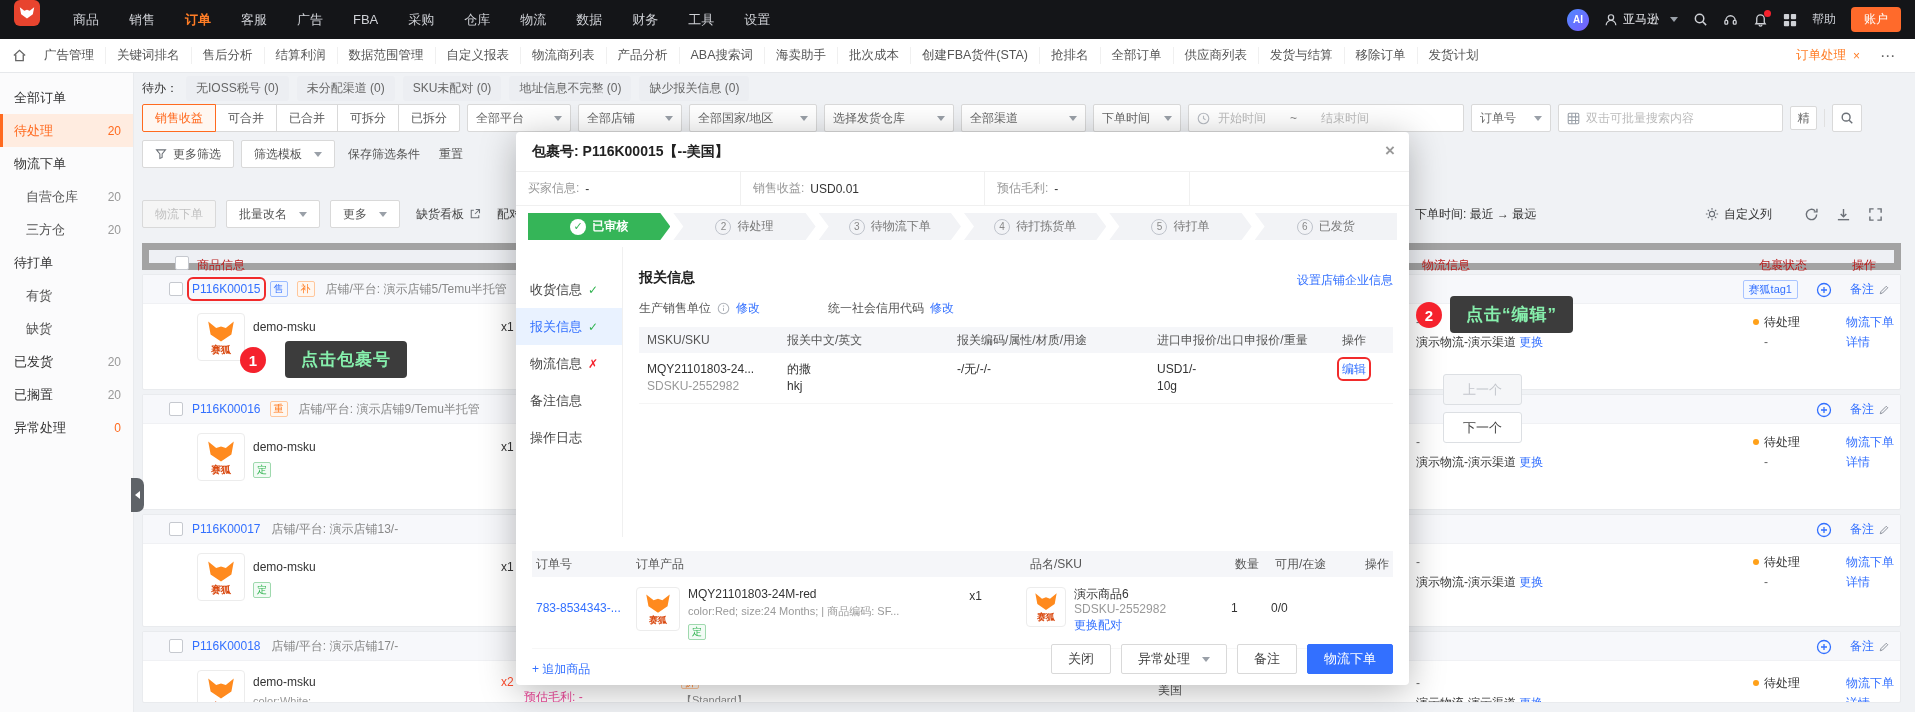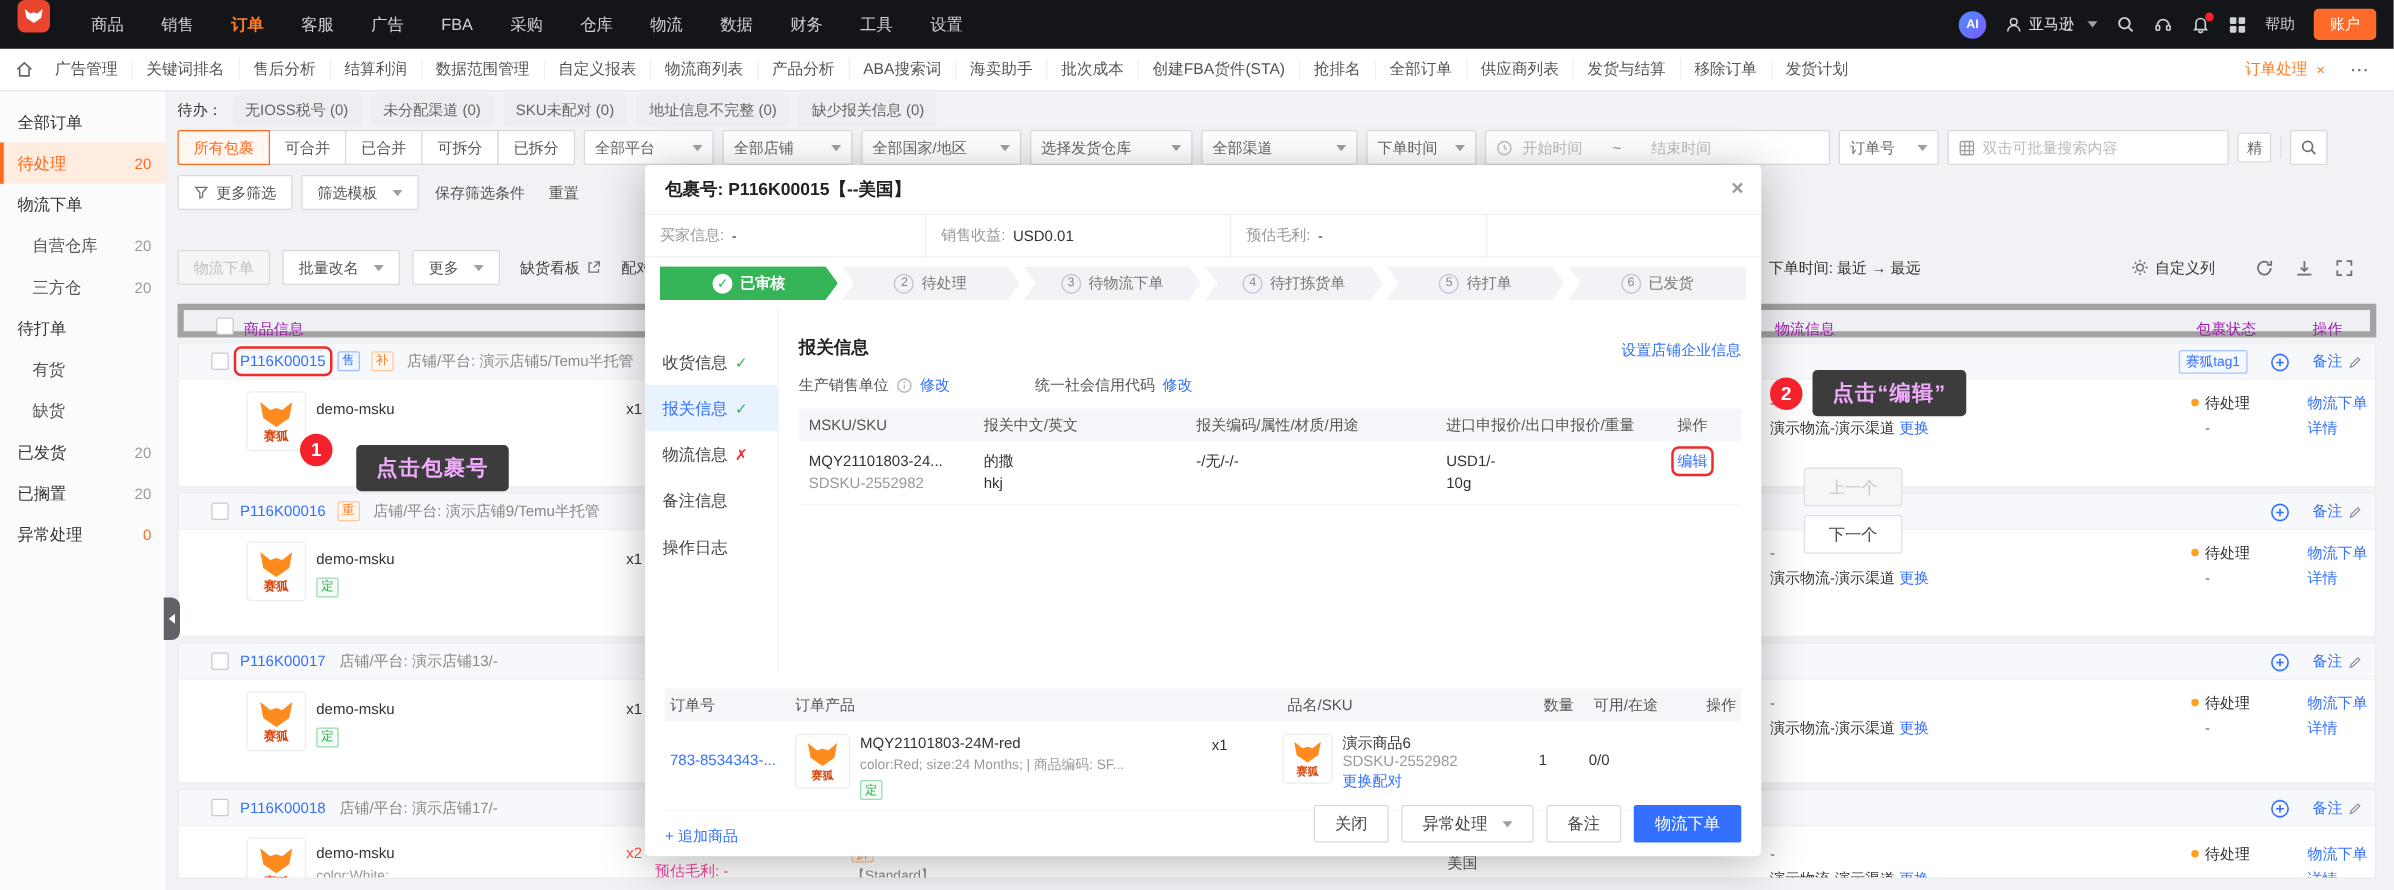--- a/index.html
+++ b/index.html
@@ -64,21 +64,21 @@
 .f2{margin-top:8px}
 .btn{height:28px;padding:0 12px;background:#fff;border:1px solid #d9d9d9;border-radius:2px;display:inline-flex;align-items:center;gap:6px;color:#555;cursor:pointer;font-size:12px;white-space:nowrap}
 .txtbtn{color:#555;padding:0 6px;cursor:pointer}
 .toolbar{margin-top:30px;position:relative;height:32px;display:flex;align-items:center;gap:10px}
 .btn.disabled{background:#f5f5f5;color:#c0c0c0;cursor:not-allowed}
 .toolink{display:inline-flex;align-items:center;gap:5px;color:#444;cursor:pointer;margin-left:6px}
 .sort{position:absolute;left:1273px;color:#333;cursor:pointer}
 .colcfg{position:absolute;left:1563px;color:#333;display:flex;gap:5px;align-items:center;cursor:pointer}
 .ticon{position:absolute;color:#555;cursor:pointer}
 
-.thead{margin-top:13px;height:27px;background:#eef0f4;border:5px solid #a3a3a3;position:relative;color:#a21caf}
+.thead{margin-top:13px;height:27px;background:#eef0f4;border:7px solid #a3a3a3;position:relative;color:#b91c1c}
 .th{position:absolute;top:7px}
 .cbx{width:14px;height:14px;border:1px solid #c6c9cf;border-radius:2px;background:#fff;display:inline-block;cursor:pointer;flex:none}
 .trow{margin-top:4px;background:#fff;border:1px solid #e9ebee;border-radius:2px;position:relative;overflow:hidden}
 .trh{height:29px;background:#f7f8fb;border-bottom:1px solid #f0f1f4;display:flex;align-items:center;padding-left:26px;gap:9px}
 .pkg{color:#3370ff}
 .redout{outline:2px solid #f12b2b;outline-offset:3px;border-radius:1px}
 .mtag{font-size:10px;padding:1px 3px;border-radius:2px;line-height:1.2}
 .mtag.blue{color:#3370ff;border:1px solid #9cbcff;background:#f0f5ff}
 .mtag.org{color:#ff7a1f;border:1px solid #ffc79c;background:#fff7f0}
 .shop{color:#888;margin-left:2px}
@@ -153,21 +153,21 @@
 .ittxt div{line-height:15px}
 .oc-qty,.oc-av{padding-top:14px}
 .append{margin-top:12px;display:inline-block;color:#3370ff;cursor:pointer}
 .m-footer{position:absolute;right:16px;bottom:11px;display:flex;gap:10px}
 .fbtn{height:30px;padding:0 16px;border:1px solid #d9d9d9;border-radius:2px;background:#fff;color:#444;font-size:13px;display:flex;align-items:center;gap:6px;cursor:pointer}
 .fbtn.primary{background:#3370ff;border-color:#3370ff;color:#fff}
 
 .pager{position:absolute;left:1443px;width:79px;height:31px;border:1px solid #dcdfe3;border-radius:3px;background:#fff;color:#444;font-size:13px;display:flex;align-items:center;justify-content:center;z-index:52;cursor:pointer}
 .pager.disabled{background:#f5f6f8;color:#c3c6cc;cursor:not-allowed}
 .ann-circle{position:absolute;width:26px;height:26px;border-radius:50%;background:#f5222d;color:#fff;font-size:15px;font-weight:bold;display:flex;align-items:center;justify-content:center;z-index:81}
-.ann-tip{position:absolute;height:37px;line-height:37px;background:#3c3c3c;color:#f0abfc;font-size:17px;font-weight:bold;padding:0 16px;border-radius:4px;z-index:80;letter-spacing:1px;white-space:nowrap}
+.ann-tip{position:absolute;height:37px;line-height:37px;background:#3c3c3c;color:#86efac;font-size:17px;font-weight:bold;padding:0 16px;border-radius:4px;z-index:80;letter-spacing:1px;white-space:nowrap}
 </style>
 </head>
 <body>
 
 <header class="topbar">
   <div class="logo">
     <svg width="18" height="14" viewBox="0 0 40 30">
         <path d="M4 2 L14 10 L20 8 L26 10 L36 2 L33 18 L20 27 L7 18 Z" fill="#fff"></path>
       </svg>
   </div>
@@ -312,21 +312,21 @@
     <span>待办：</span>
     <span class="pill">无IOSS税号 (0)</span>
     <span class="pill">未分配渠道 (0)</span>
     <span class="pill">SKU未配对 (0)</span>
     <span class="pill">地址信息不完整 (0)</span>
     <span class="pill">缺少报关信息 (0)</span>
   </div>
 
   <div class="frow">
     <div class="seg">
-      <span class="on">所有包裹</span>
+      <span class="on">销售收益</span>
       <span>可合并</span>
       <span>已合并</span>
       <span>可拆分</span>
       <span>已拆分</span>
     </div>
     <div class="sel" style="width:104px">
         <span>全部平台</span>
         <i class="caret"></i>
       </div>
     <div class="sel" style="width:104px">
@@ -807,15 +807,15 @@
       </button>
     <button class="fbtn">备注</button>
     <button class="fbtn primary">物流下单</button>
   </div>
 </div>
 
 <button class="pager disabled" style="top:374px">上一个</button>
 <button class="pager" style="top:412px">下一个</button>
 
 <div class="ann-circle" style="left:240px;top:347px">1</div>
-<div class="ann-tip" style="left:285px;top:356px">点击包裹号</div>
+<div class="ann-tip" style="left:285px;top:341px">点击包裹号</div>
 <div class="ann-circle" style="left:1416px;top:302px">2</div>
 <div class="ann-tip" style="left:1450px;top:296px">点击“编辑”</div>
 
 </body></html>

